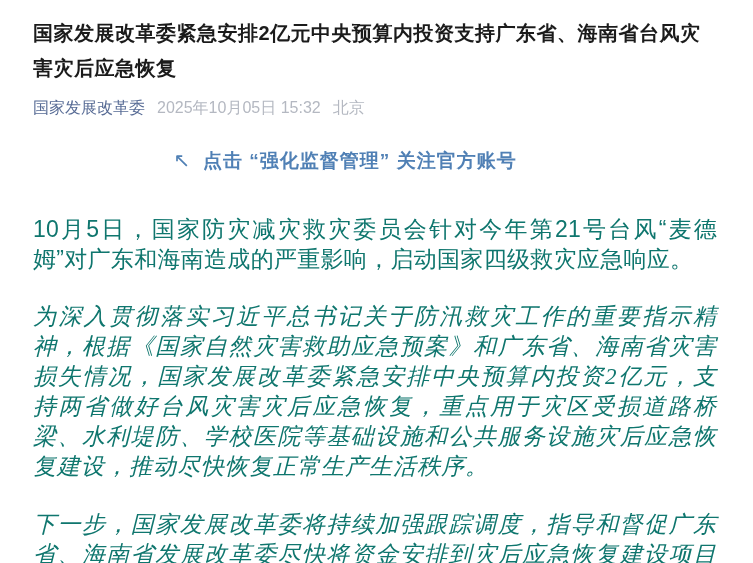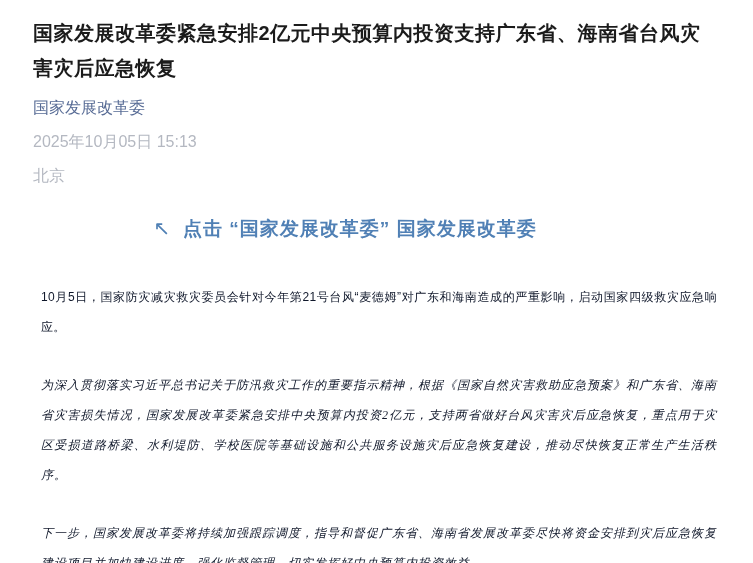--- a/index.html
+++ b/index.html
@@ -25,21 +25,20 @@
     margin: 0 0 11px 0;
     letter-spacing: 0.5px;
   }
   .byline {
     display: flex;
     align-items: baseline;
     gap: 12px;
     font-size: 16px;
     line-height: 22px;
     margin: 0 0 28px 0;
-    flex-direction: column;
   }
   .author-link {
     color: #576b95;
     text-decoration: none;
     cursor: pointer;
   }
   .publish-meta {
     color: #b4b8c1;
   }
   .follow-banner {
@@ -53,24 +52,24 @@
     cursor: pointer;
     user-select: none;
   }
   .follow-banner .arrow-glyph {
     font-weight: 400;
     font-size: 20px;
     margin-right: 12px;
     display: inline-block;
   }
   .article-body p {
-    margin: 0 0 28px 8px;
-    font-size: 12px;
+    margin: 0 0 28px 0;
+    font-size: 23px;
     line-height: 30px;
-    color: #0f172a;
+    color: #0f766e;
     text-align: justify;
   }
   .para-normal {
     font-family: "Liberation Sans", "DejaVu Sans", sans-serif;
     letter-spacing: 0.3px;
   }
   .para-kai {
     font-family: Liberation Serif, serif;
     font-style: italic;
     letter-spacing: 1px;
@@ -79,26 +78,26 @@
 </style>
 </head>
 <body>
 
 <div class="article">
 
   <h1 class="article-title">国家发展改革委紧急安排2亿元中央预算内投资支持广东省、海南省台风灾害灾后应急恢复</h1>
 
   <div class="byline">
     <a class="author-link">国家发展改革委</a>
-    <span class="publish-meta">2025年10月05日 15:13</span>
+    <span class="publish-meta">2025年10月05日 15:32</span>
     <span class="publish-meta">北京</span>
   </div>
 
   <div class="follow-banner">
-    <span class="arrow-glyph">↖</span><span>点击 “国家发展改革委” 国家发展改革委</span>
+    <span class="arrow-glyph">↖</span><span>点击 “强化监督管理” 关注官方账号</span>
   </div>
 
   <div class="article-body">
     <p class="para-normal">10月5日，国家防灾减灾救灾委员会针对今年第21号台风“麦德姆”对广东和海南造成的严重影响，启动国家四级救灾应急响应。</p>
     <p class="para-kai">为深入贯彻落实习近平总书记关于防汛救灾工作的重要指示精神，根据《国家自然灾害救助应急预案》和广东省、海南省灾害损失情况，国家发展改革委紧急安排中央预算内投资2亿元，支持两省做好台风灾害灾后应急恢复，重点用于灾区受损道路桥梁、水利堤防、学校医院等基础设施和公共服务设施灾后应急恢复建设，推动尽快恢复正常生产生活秩序。</p>
     <p class="para-kai">下一步，国家发展改革委将持续加强跟踪调度，指导和督促广东省、海南省发展改革委尽快将资金安排到灾后应急恢复建设项目并加快建设进度、强化监督管理，切实发挥好中央预算内投资效益。</p>
   </div>
 
 </div>
 

